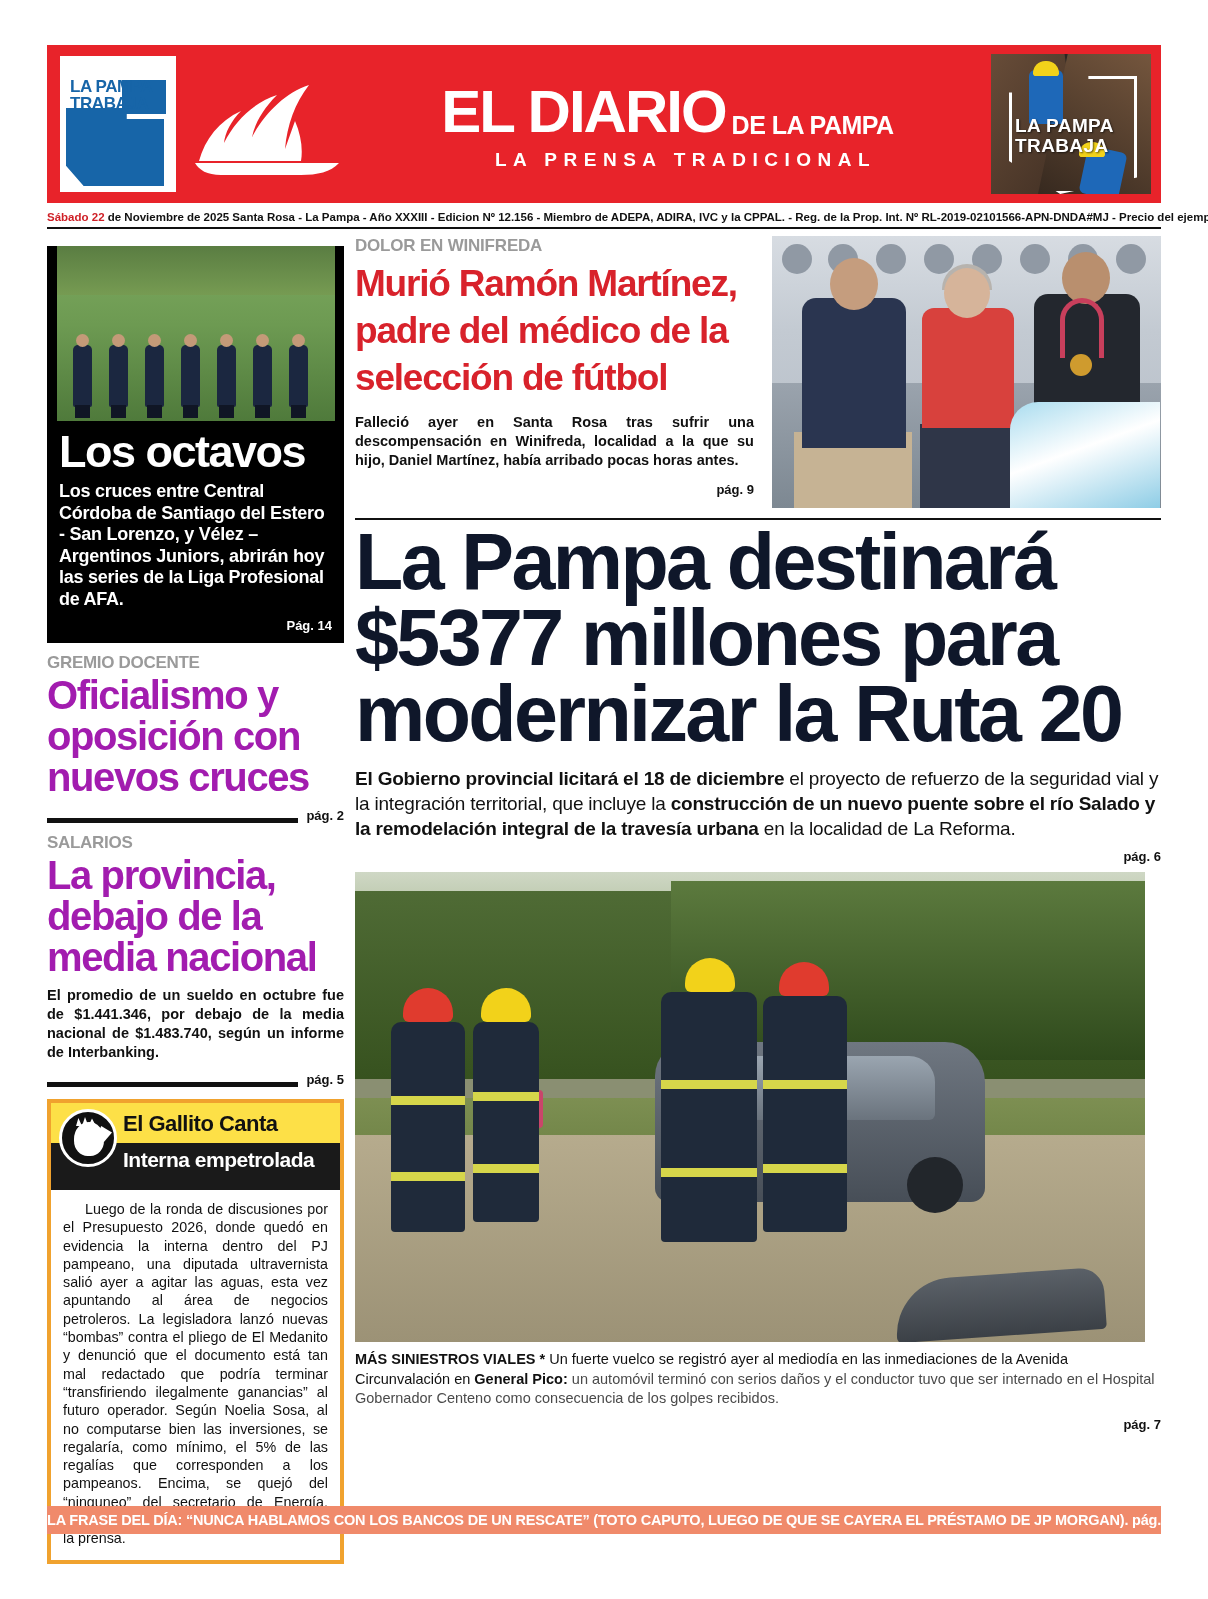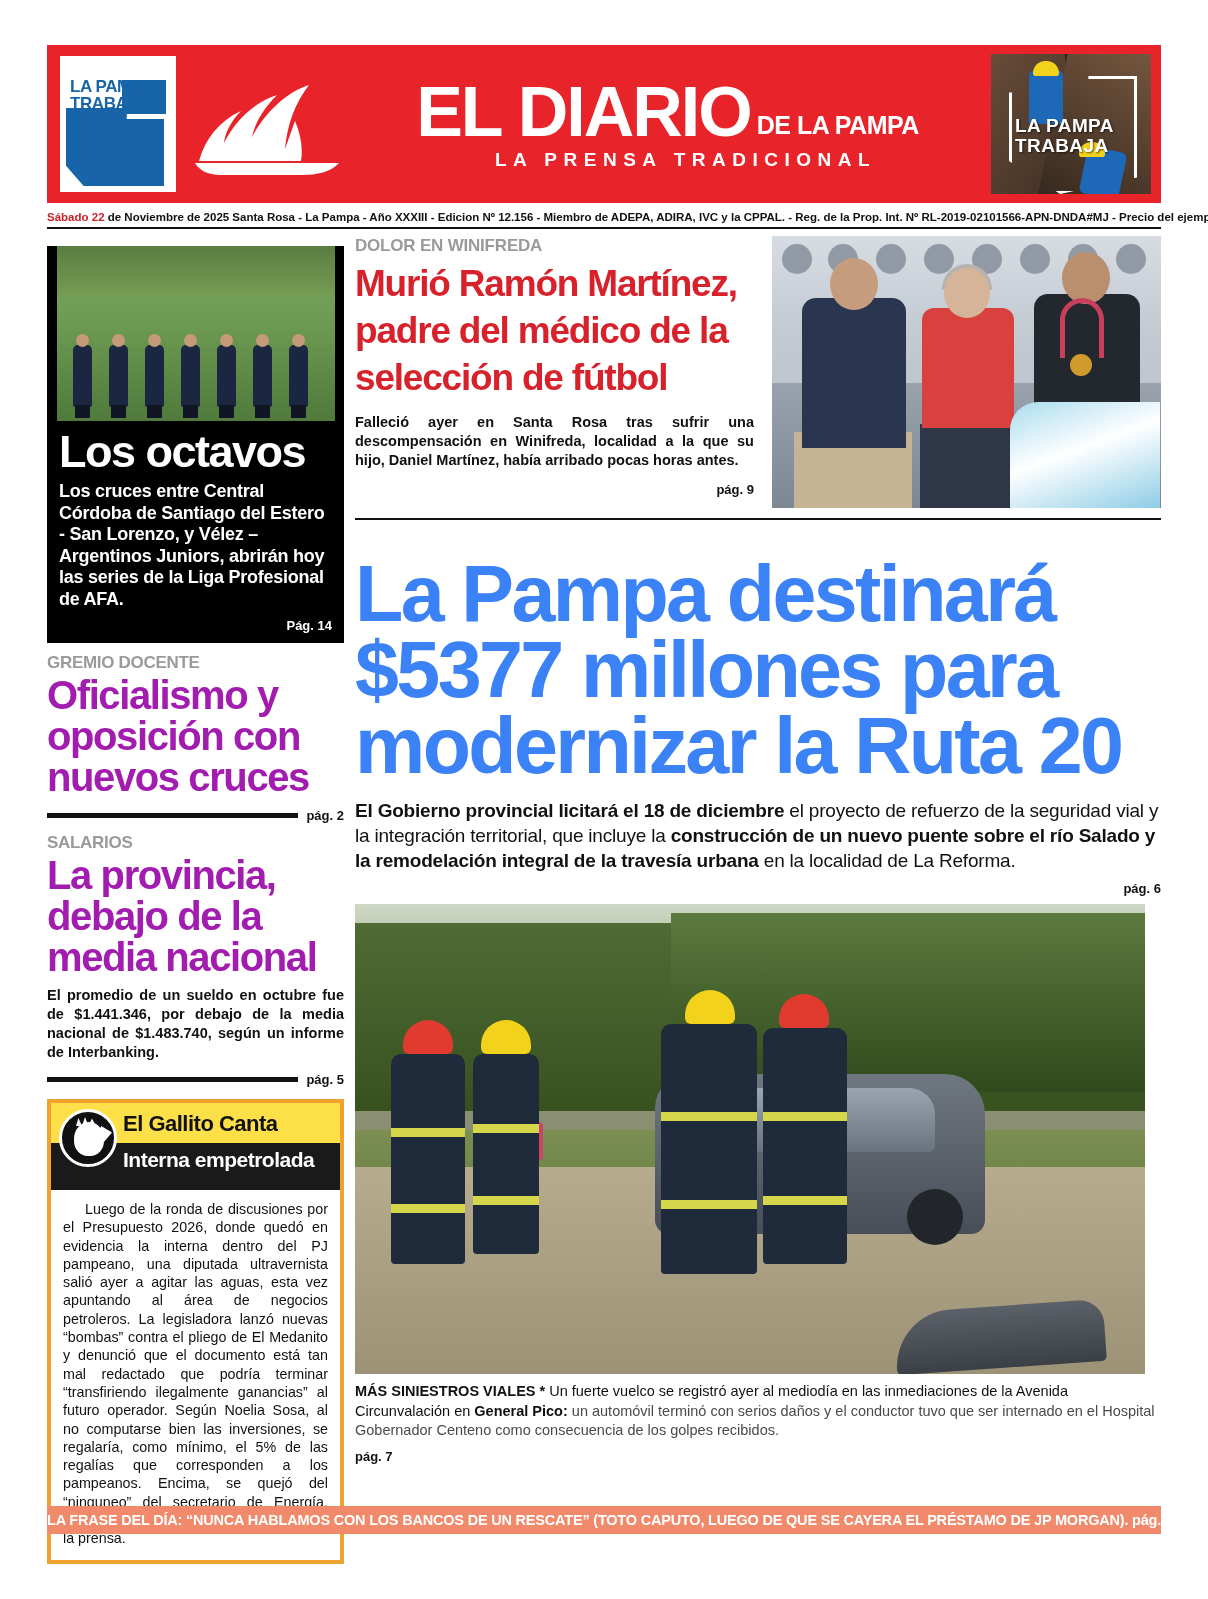--- a/index.html
+++ b/index.html
@@ -69,21 +69,21 @@
     align-items: center;
     padding-right: 10px;
   }
   .mh-title-row {
     display: flex;
     align-items: flex-end;
     justify-content: center;
   }
   .mh-title {
     color: #ffffff;
-    font-size: 70px;
+    font-size: 60px;
     font-weight: bold;
     line-height: 68px;
     letter-spacing: -2px;
   }
   .mh-sub1 {
     color: #ffffff;
     font-size: 25px;
     font-weight: bold;
     line-height: 25px;
     letter-spacing: -0.5px;
@@ -241,21 +241,21 @@
   .lead-head {
     font-size: 40px;
     font-weight: bold;
     color: #a21caf;
     line-height: 41px;
     letter-spacing: -1.4px;
     padding-top: 2px;
   }
   .rule-row {
     display: flex;
-    align-items: center;
+    align-items: flex-end;
     margin-top: 10px;
   }
   .rule-row .bar {
     flex: 1;
     height: 5px;
     background: #111;
   }
   .rule-row .pg {
     font-size: 13px;
     font-weight: bold;
@@ -465,23 +465,22 @@
     font-weight: bold;
     color: #111;
     letter-spacing: -0.3px;
     padding-top: 6px;
   }
   .main-head {
     font-size: 79px;
     font-weight: bold;
     line-height: 76px;
     letter-spacing: -2.6px;
-    color: #3b82f6;
+    color: #0f172a;
     padding-top: 4px;
-    margin-top: 32px;
   }
   .main-lead {
     font-size: 19px;
     line-height: 25px;
     color: #111;
     padding-top: 14px;
     letter-spacing: -0.2px;
   }
   .main-lead b { font-weight: bold; }
   .main-pg {
@@ -552,20 +551,21 @@
 
   .cap {
     padding-top: 8px;
     font-size: 14.5px;
     line-height: 19.5px;
     color: #111;
   }
   .cap b { font-weight: bold; }
   .cap .grey { color: #4a4a4a; }
   .cap-pg {
+    text-align: right;
     font-size: 13px;
     font-weight: bold;
     padding-top: 8px;
     color: #111;
   }
 
   
   .bottom-banner {
     position: absolute;
     left: 47px; top: 1506px;

